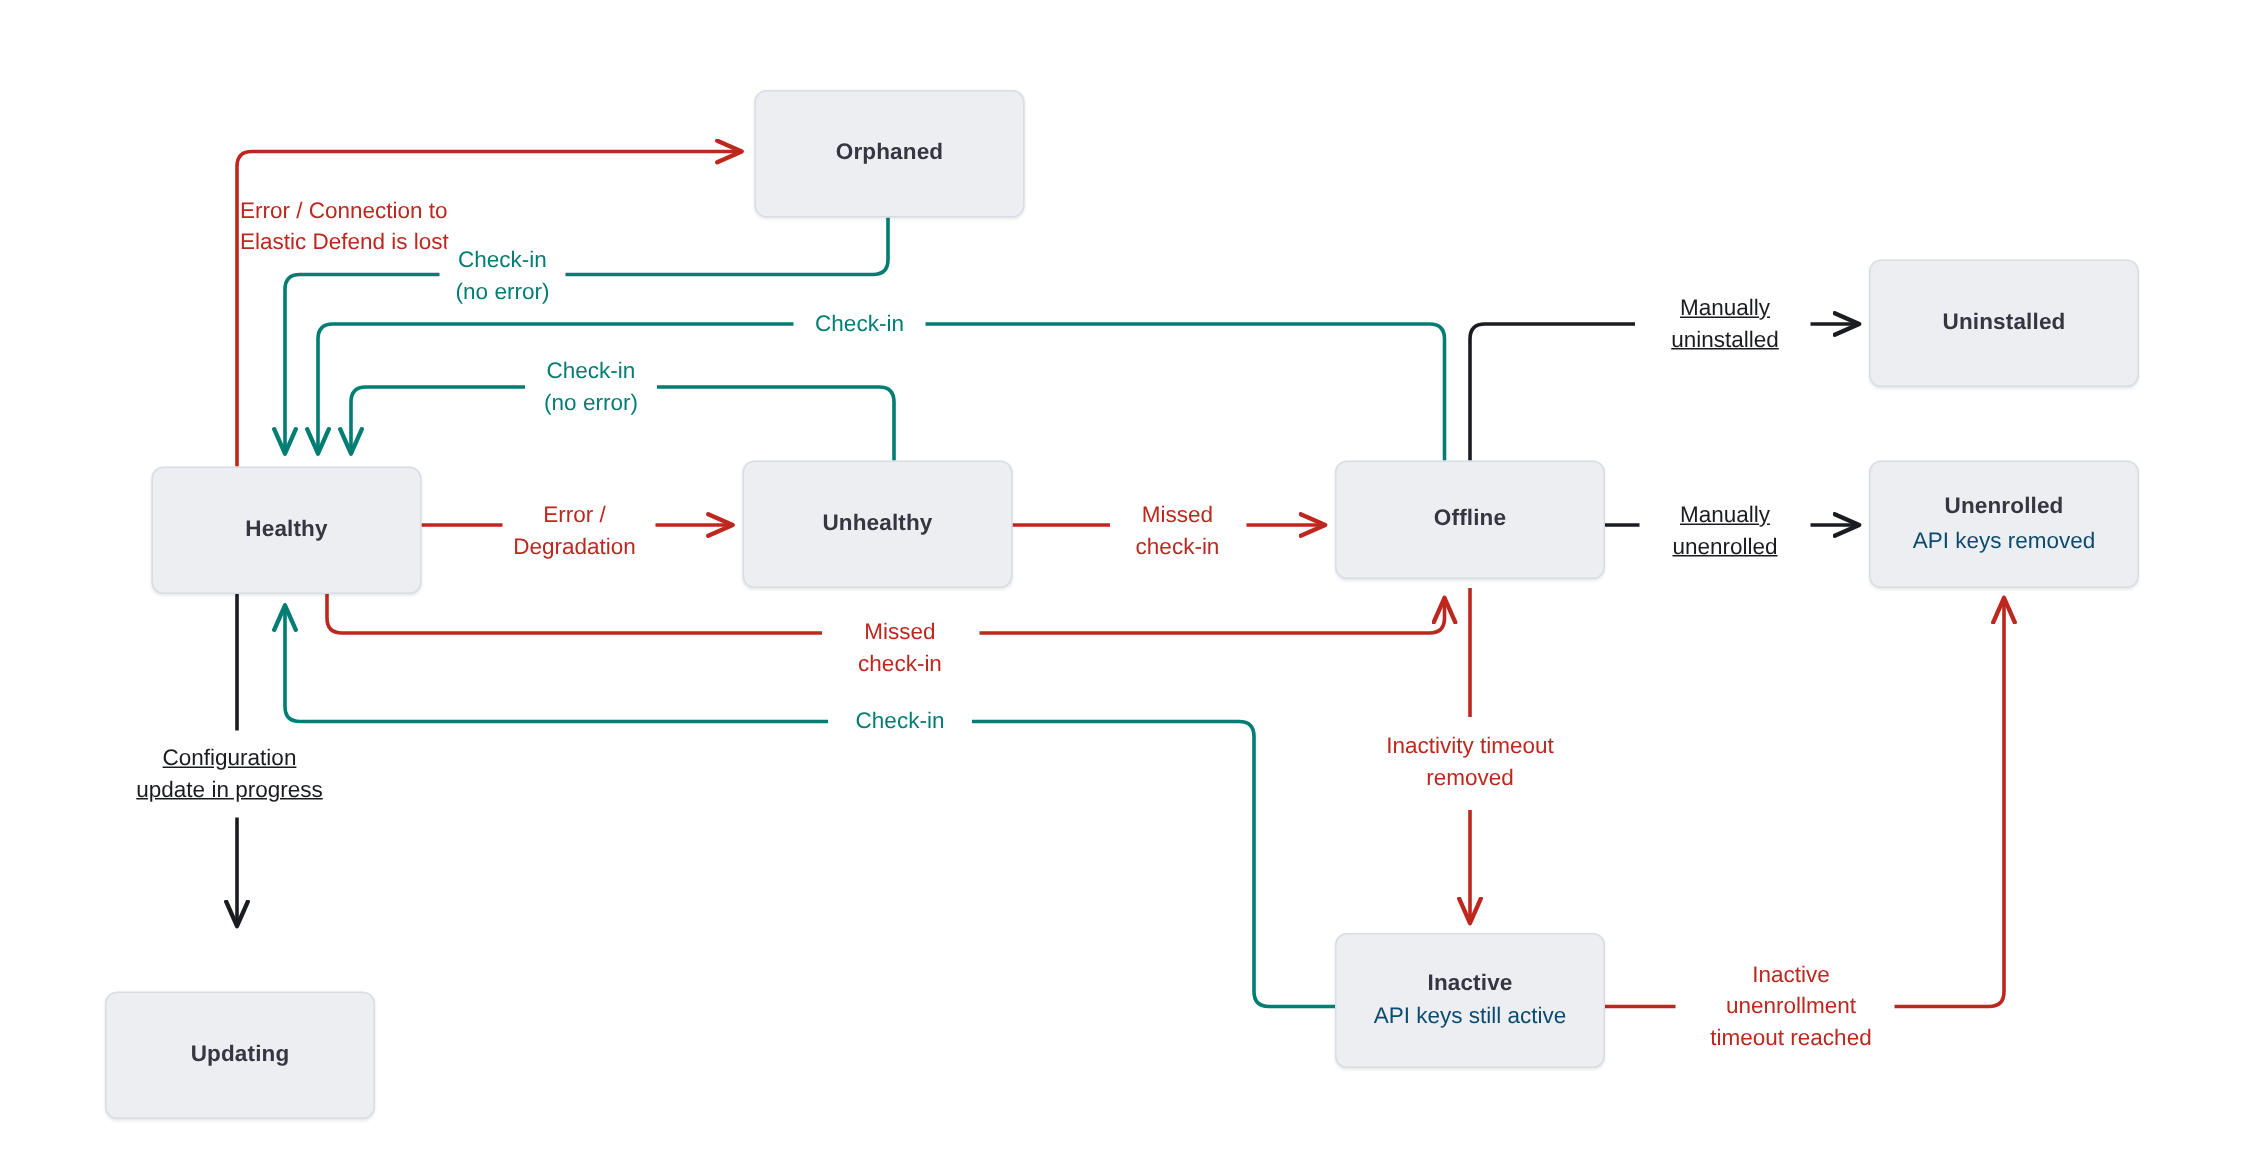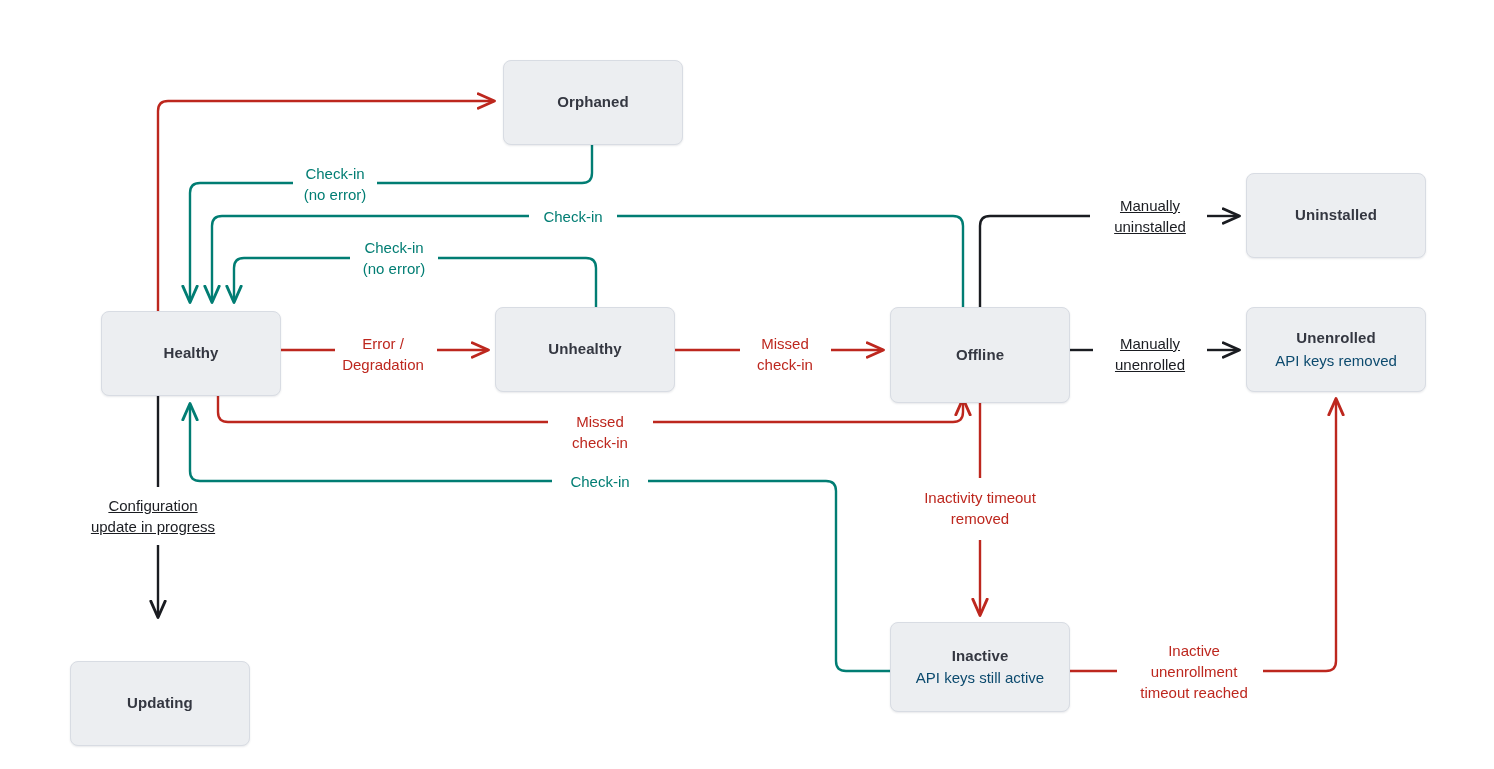--- a/index.html
+++ b/index.html
@@ -139,38 +139,40 @@
   </div>
 
   <div class="state-node" style="left:101px; top:311px; width:180px; height:85px;">
     <div class="node-title">Healthy</div>
   </div>
 
   <div class="state-node" style="left:495px; top:307px; width:180px; height:85px;text-align:right;">
     <div class="node-title">Unhealthy</div>
   </div>
 
-  <div class="state-node" style="left:890px; top:307px; width:180px; height:96px;text-align:right;">
+  <div class="state-node" style="left:890px; top:307px; width:180px; height:79px;text-align:right;">
     <div class="node-title">Offline</div>
   </div>
 
   <div class="state-node" style="left:1246px; top:307px; width:180px; height:85px;">
     <div class="node-title">Unenrolled</div>
     <div class="node-sub">API keys removed</div>
   </div>
 
   <div class="state-node" style="left:70px; top:661px; width:180px; height:85px;">
     <div class="node-title">Updating</div>
   </div>
 
   <div class="state-node" style="left:890px; top:622px; width:180px; height:90px;">
     <div class="node-title">Inactive</div>
     <div class="node-sub">API keys still active</div>
   </div>
 
+  <div class="edge-label lbl-red nobg" style="left:154px; top:151px; transform:translate(0,-50%); text-align:left;">Error / Connection to
+Elastic Defend is lost</div>
 
   <div class="edge-label lbl-teal" style="left:335px; top:184px;">Check-in
 (no error)</div>
 
   <div class="edge-label lbl-teal" style="left:573px; top:216px;">Check-in</div>
 
   <div class="edge-label lbl-teal" style="left:394px; top:258px;">Check-in
 (no error)</div>
 
   <div class="edge-label lbl-red" style="left:383px; top:354px;">Error /

